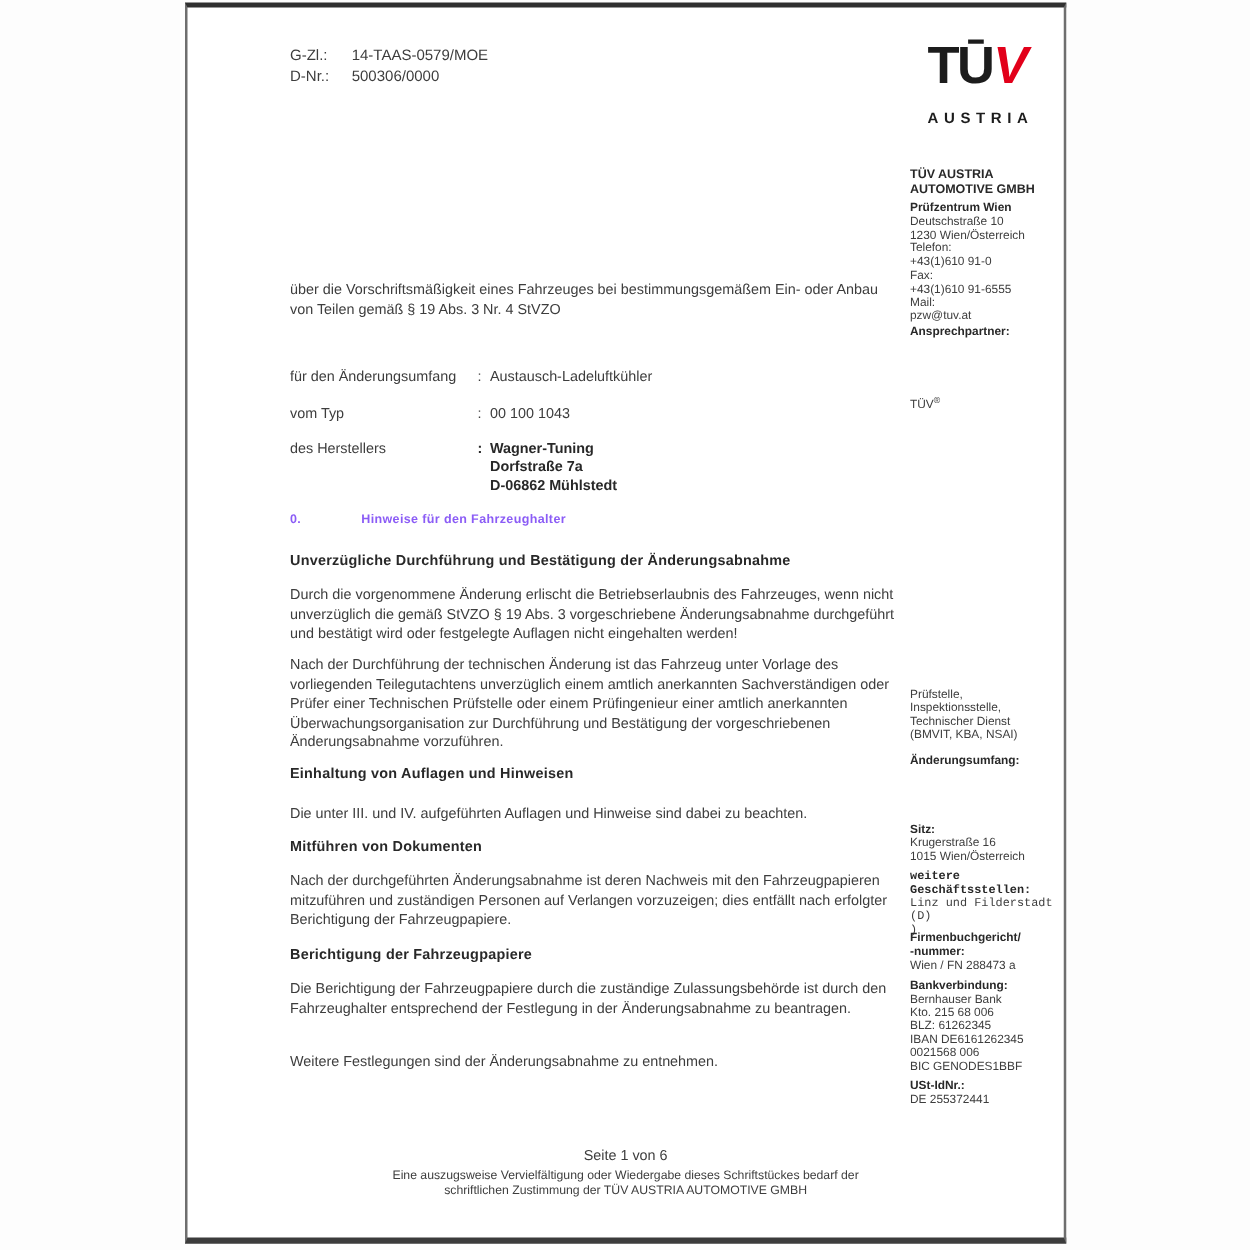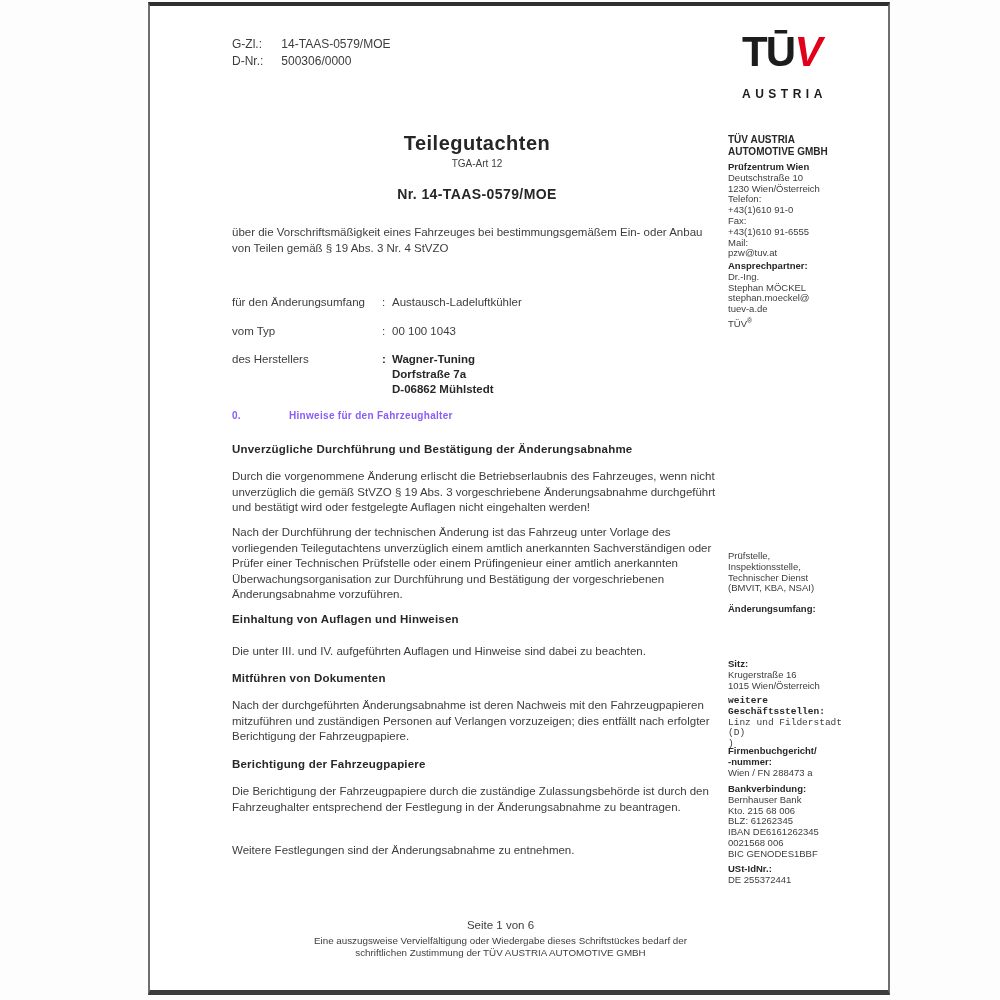--- a/index.html
+++ b/index.html
@@ -1,21 +1,21 @@
 <!DOCTYPE html>
 <html><head>
 <meta charset="utf-8">
 <style>
   html,body { margin:0; padding:0; background:#ffffff; width:1000px; height:1000px;
               font-family:"Liberation Sans","DejaVu Sans",sans-serif; }
   .canvas { position:relative; width:1000px; height:1000px; overflow:hidden; background:#fdfdfd; }
 
   .page { position:absolute; left:148px; top:2px; width:701px; height:984px; background:#ffffff;
           border-left:2px solid #6e6e6e; border-right:2px solid #6e6e6e;
-          border-top:4px solid #2f2f2f; border-bottom:5px solid #3c3c3c;padding-left:37px; }
+          border-top:4px solid #2f2f2f; border-bottom:5px solid #3c3c3c; }
 
   .pre { white-space:pre-line; }
 
   
   .refs { position:absolute; left:82px; top:30px; font-size:12px; line-height:17px; color:#3d3d3d; }
   .ref-label { display:inline-block; width:46px; }
   .ref-value { display:inline-block; }
 
   
   .logo { position:absolute; left:592px; top:24px; width:110px; text-align:left; }
@@ -87,25 +87,20 @@
       </div>
     </div>
 
     <div class="logo">
       <div class="logo-word">
         <span>TŪ</span><span class="logo-red" style="color:#e2001a">V</span>
       </div>
       <div class="logo-country">AUSTRIA</div>
     </div>
 
-    <div class="title-block">
-      <div class="doc-title">Teilegutachten</div>
-      <div class="doc-subtitle">TGA-Art 12</div>
-      <div class="doc-number">Nr. 14-TAAS-0579/MOE</div>
-    </div>
 
     <div class="para intro">über die Vorschriftsmäßigkeit eines Fahrzeuges bei bestimmungsgemäßem Ein- oder Anbau von Teilen gemäß § 19 Abs. 3 Nr. 4 StVZO</div>
 
     <div class="details">
       <div class="detail-row">
         <span class="detail-label">für den Änderungsumfang</span>
         <span class="detail-colon">:</span>
         <span class="detail-value pre">Austausch-Ladeluftkühler</span>
       </div>
       <div class="detail-row">
@@ -151,24 +146,20 @@
 Telefon:
 +43(1)610 91-0
 Fax:
 +43(1)610 91-6555
 Mail:
 pzw@tuv.at</div>
       </div>
 
       <div class="sb-block sb-ansprechpartner">
         <div class="sb-title">Ansprechpartner:</div>
-        <div class="pre">Dr.-Ing.
-Stephan MÖCKEL
-stephan.moeckel@
-tuev-a.de</div>
       </div>
 
       <div class="sb-block sb-brand">
         <span>TÜV</span><sup>®</sup>
       </div>
 
       <div class="sb-block sb-accreditation pre">Prüfstelle,
 Inspektionsstelle,
 Technischer Dienst
 (BMVIT, KBA, NSAI)</div>

